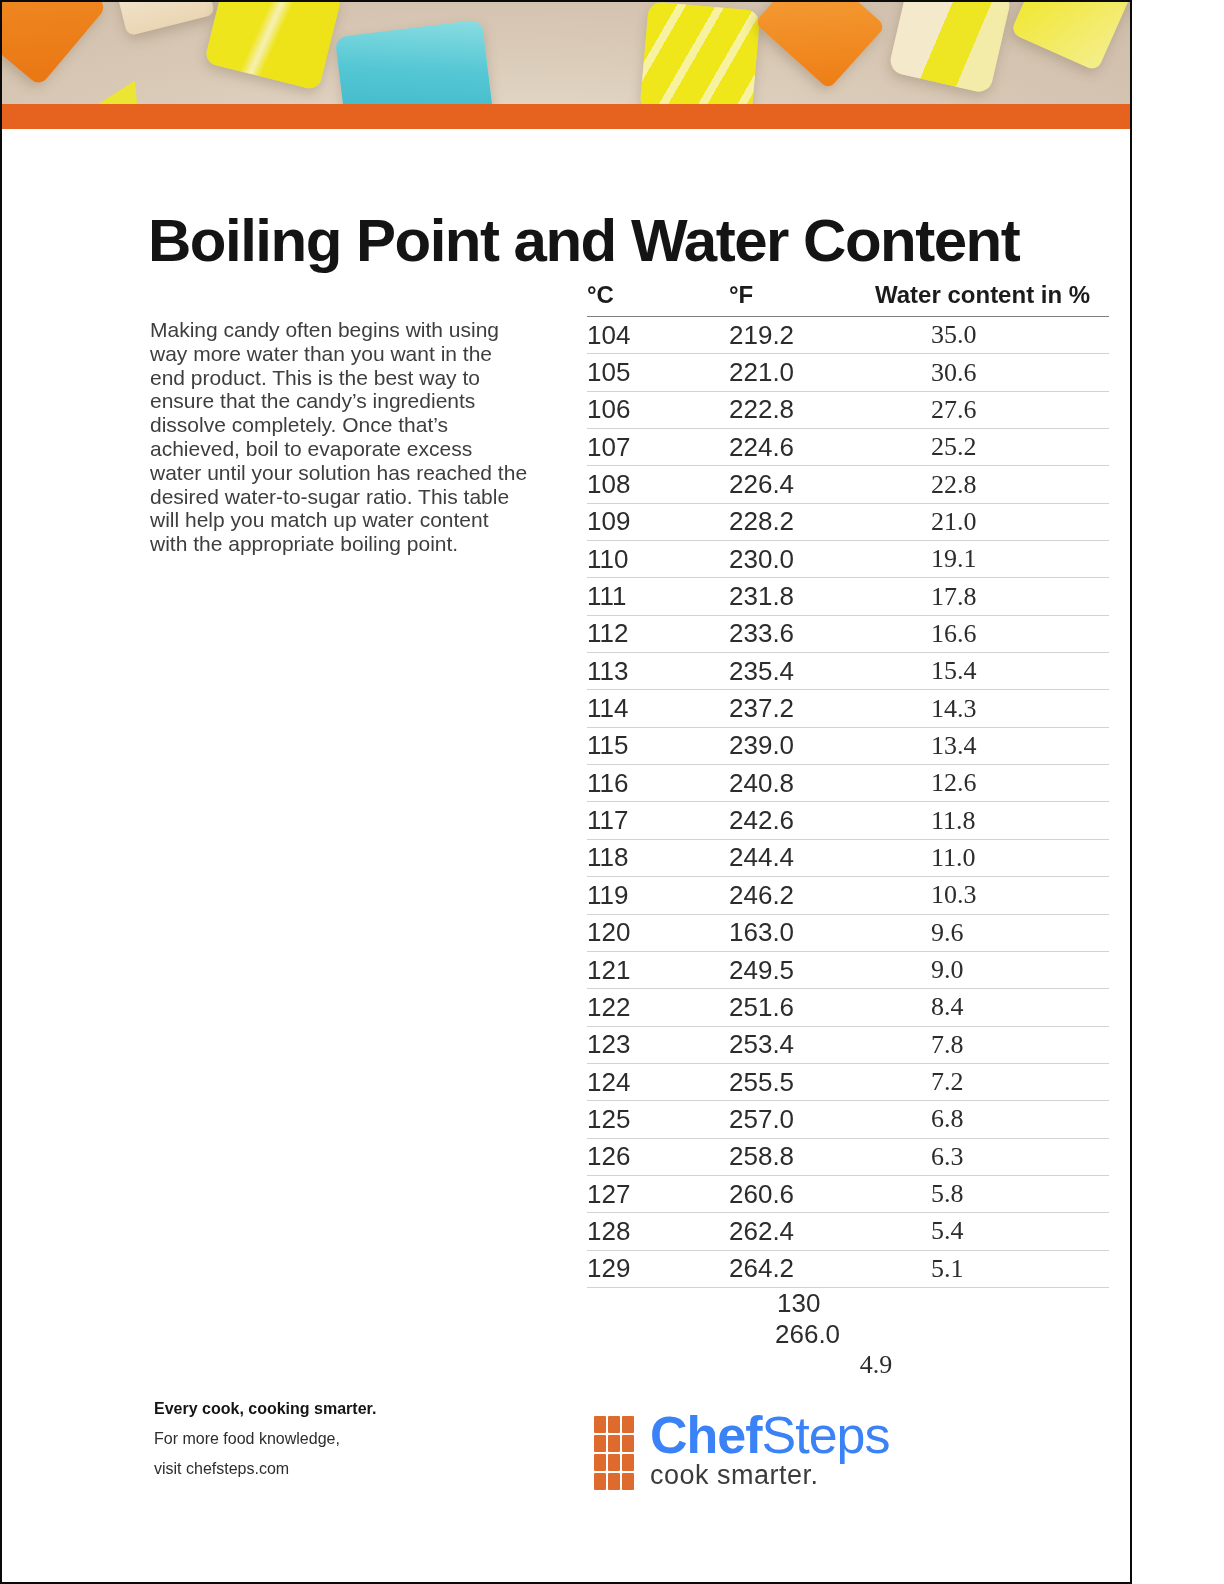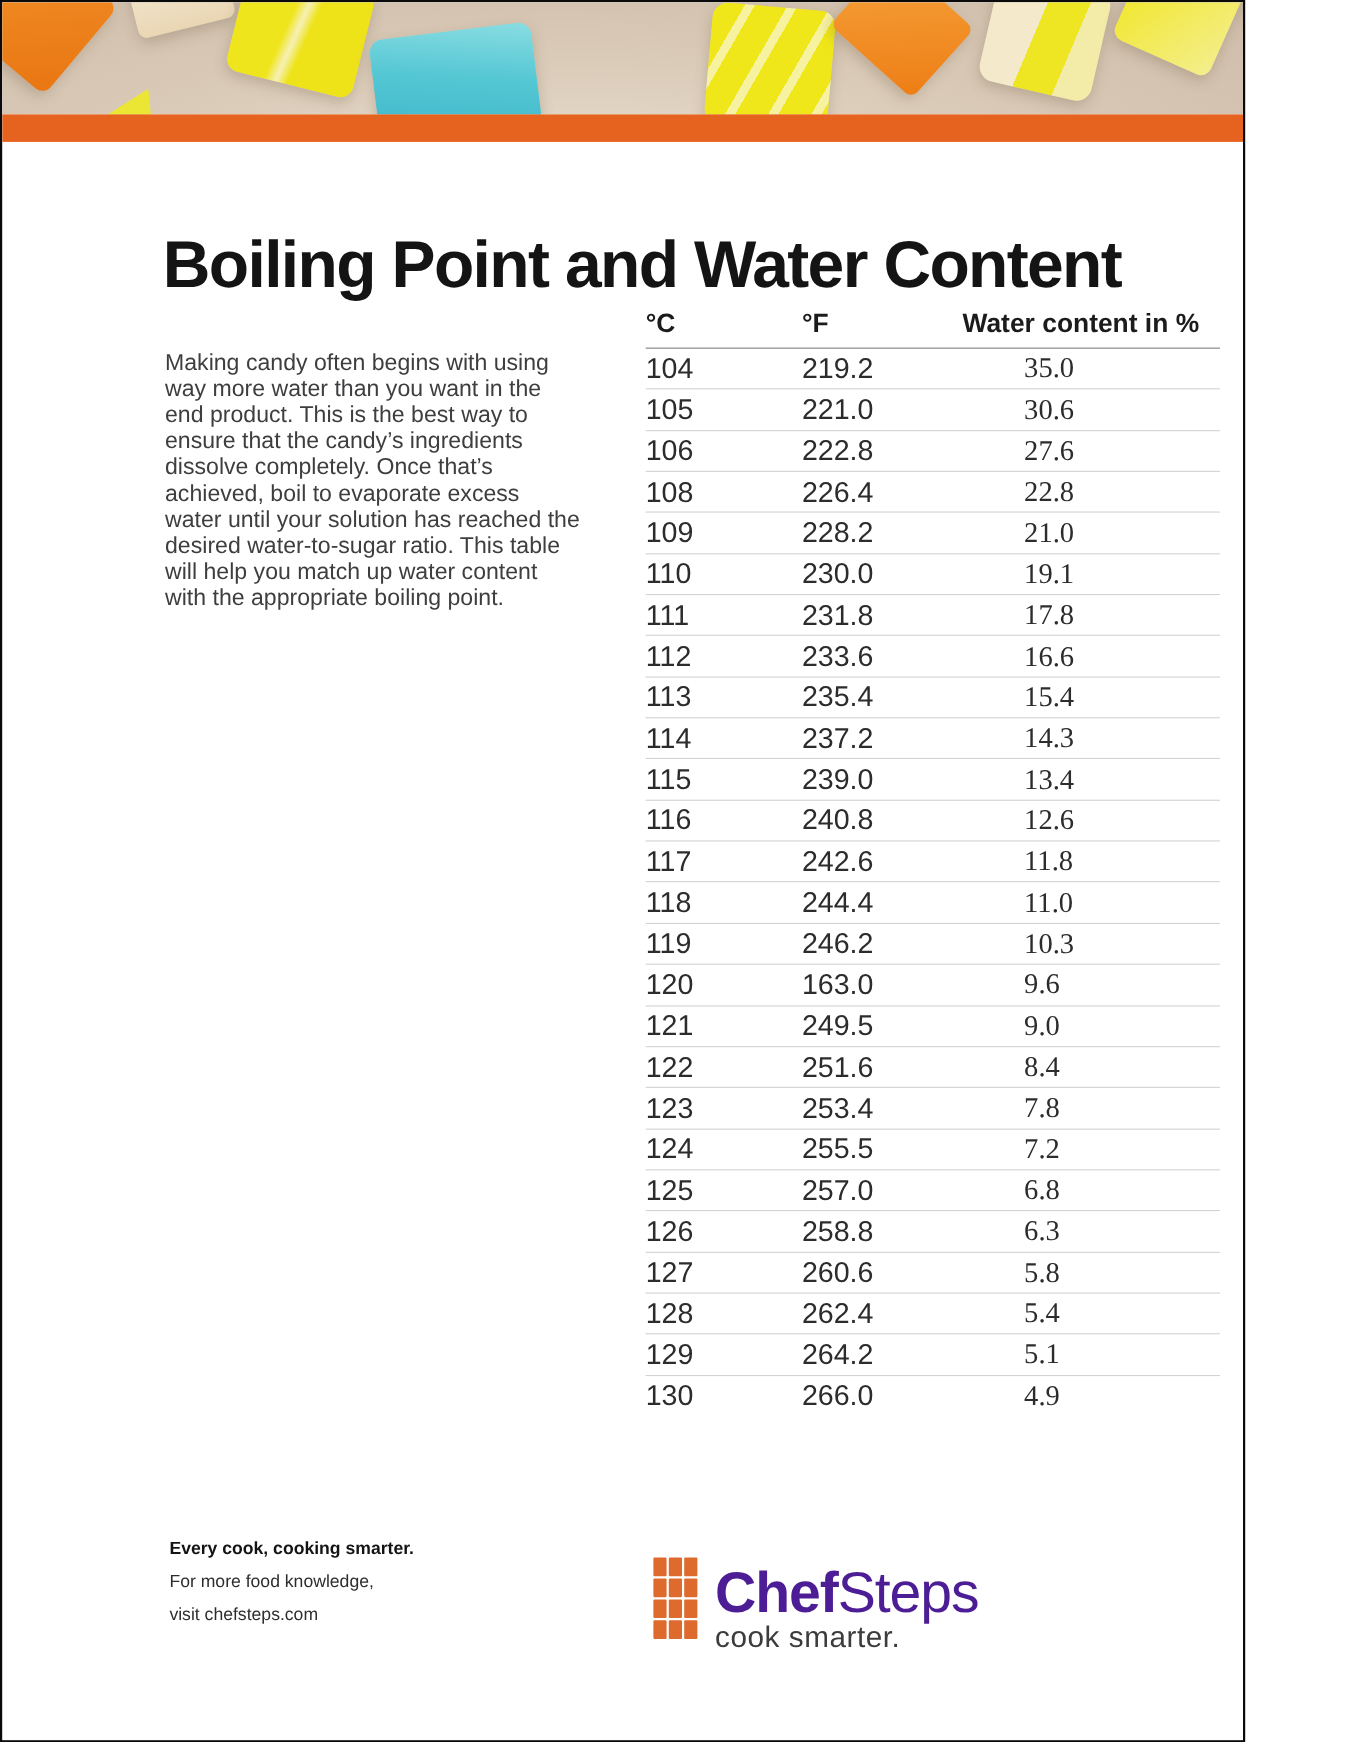--- a/index.html
+++ b/index.html
@@ -58,39 +58,39 @@
   .thead{
     display:flex;align-items:flex-end;height:39px;padding-bottom:7px;
     border-bottom:1px solid #7f7f7f;
     font-weight:bold;font-size:24px;color:#1b1b1b;
   }
   .trow{
     display:flex;align-items:center;height:36.35px;
     border-bottom:1px solid #d2d2d2;
     font-size:26px;color:#2c2c2c;justify-content:space-between;
   }
-  .trow:last-child{border-bottom:none;}
+  .trow:last-child{border-bottom:none;flex-direction:column;}
   .c0{width:142px;}
   .c1{width:146px;}
   .c2{flex:1;}
   .trow .c2{padding-left:56px;box-sizing:border-box;font-family:Liberation Serif, serif;}
 
   
   .footer-left{
     position:absolute;left:152px;top:1392px;
     font-size:16px;line-height:30px;color:#2d2d2d;
   }
   .footer-left .b{font-weight:bold;color:#141414;}
   .logo{position:absolute;left:592px;top:1414px;display:flex;align-items:flex-start;}
   .logo-grid{
     display:grid;grid-template-columns:repeat(3,12px);grid-auto-rows:17px;gap:2px;
   }
   .logo-grid i{background:var(--logo-orange,#de6a2e);border-radius:1px;}
   .logo-textwrap{margin-left:16px;margin-top:-6px;}
-  .logo-name{font-size:52px;line-height:50px;letter-spacing:-1px;color:#4c1d95;white-space:nowrap;margin-top:13px;}
+  .logo-name{font-size:52px;line-height:50px;letter-spacing:-1px;color:#3b82f6;white-space:nowrap;}
   .logo-name .chef{font-weight:bold;}
   .logo-name .steps{font-weight:normal;}
   .logo-sub{font-size:27px;color:#3c3c3c;margin-top:0px;letter-spacing:.5px;}
 </style>
 </head>
 <body>
 
 <div class="page">
 
   <div class="photo">
@@ -127,20 +127,25 @@
           <div class="c0">105</div>
           <div class="c1">221.0</div>
           <div class="c2">30.6</div>
         </div>
         <div class="trow">
           <div class="c0">106</div>
           <div class="c1">222.8</div>
           <div class="c2">27.6</div>
         </div>
         <div class="trow">
+          <div class="c0">107</div>
+          <div class="c1">224.6</div>
+          <div class="c2">25.2</div>
+        </div>
+        <div class="trow">
           <div class="c0">108</div>
           <div class="c1">226.4</div>
           <div class="c2">22.8</div>
         </div>
         <div class="trow">
           <div class="c0">109</div>
           <div class="c1">228.2</div>
           <div class="c2">21.0</div>
         </div>
         <div class="trow">

